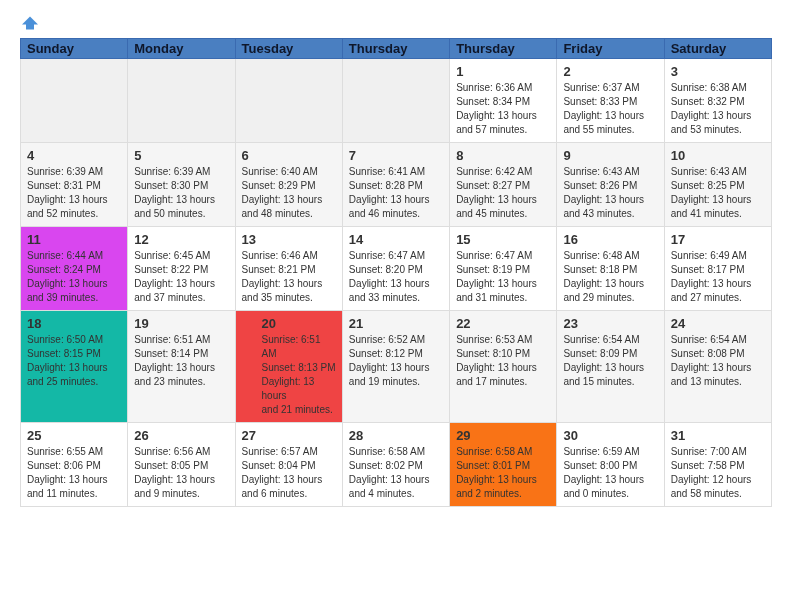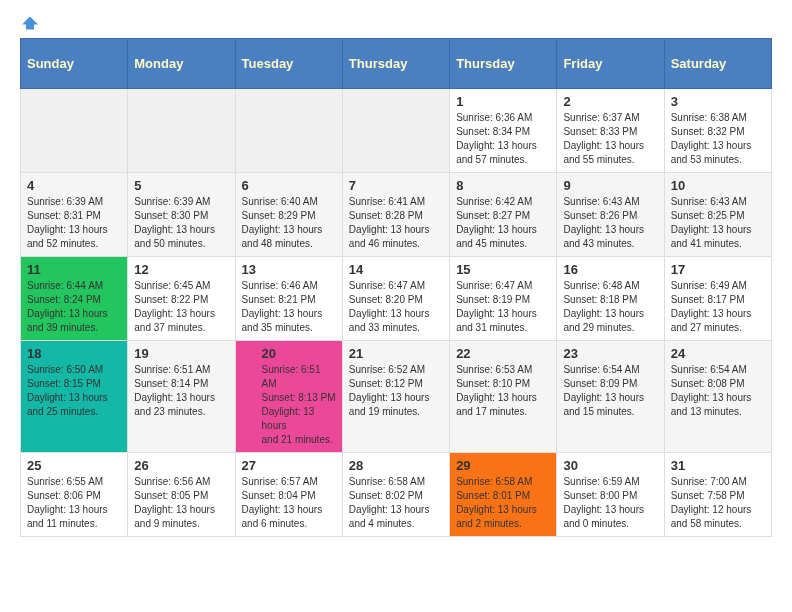--- a/index.html
+++ b/index.html
@@ -48,24 +48,24 @@
       font-size: 15px;
       color: #555;
     }
     .calendar {
       width: 100%;
       border-collapse: collapse;
       margin-top: 4px;
     }
     .calendar th {
       background-color: #4a7fc1;
-      color: #fef9c3;
+      color: #0f172a;
       font-size: 13px;
       font-weight: bold;
-      padding: 17px 6px;
+      padding: 2px 6px;
       text-align: left;
       border: 1px solid #3a6ab0;
     }
     .calendar td {
       vertical-align: top;
       padding: 5px 6px;
       font-size: 10.5px;
       color: #333;
       border: 1px solid #ddd;
       width: calc(100% / 7);
@@ -212,21 +212,21 @@
         </td>
         <td style="background: rgb(245, 245, 245);">
           <span class="day-number">10</span>
           <div class="day-detail" style="white-space: pre-line;">Sunrise: 6:43 AM
 Sunset: 8:25 PM
 Daylight: 13 hours
 and 41 minutes.</div>
         </td>
       </tr>
       <tr>
-        <td style="background: #22c55e;">
+        <td style="background: #d946ef;">
           <span class="day-number">11</span>
           <div class="day-detail" style="white-space: pre-line;">Sunrise: 6:44 AM
 Sunset: 8:24 PM
 Daylight: 13 hours
 and 39 minutes.</div>
         </td>
         <td style="background: rgb(255, 255, 255);">
           <span class="day-number">12</span>
           <div class="day-detail" style="white-space: pre-line;">Sunrise: 6:45 AM
 Sunset: 8:22 PM
@@ -277,21 +277,21 @@
 Daylight: 13 hours
 and 25 minutes.</div>
         </td>
         <td style="background: rgb(245, 245, 245);">
           <span class="day-number">19</span>
           <div class="day-detail" style="white-space: pre-line;">Sunrise: 6:51 AM
 Sunset: 8:14 PM
 Daylight: 13 hours
 and 23 minutes.</div>
         </td>
-        <td style="background: #ec4899; padding-left: 26px;">
+        <td style="background: #ef4444; padding-left: 26px;">
           <span class="day-number">20</span>
           <div class="day-detail" style="white-space: pre-line;">Sunrise: 6:51 AM
 Sunset: 8:13 PM
 Daylight: 13 hours
 and 21 minutes.</div>
         </td>
         <td style="background: rgb(245, 245, 245);">
           <span class="day-number">21</span>
           <div class="day-detail" style="white-space: pre-line;">Sunrise: 6:52 AM
 Sunset: 8:12 PM

